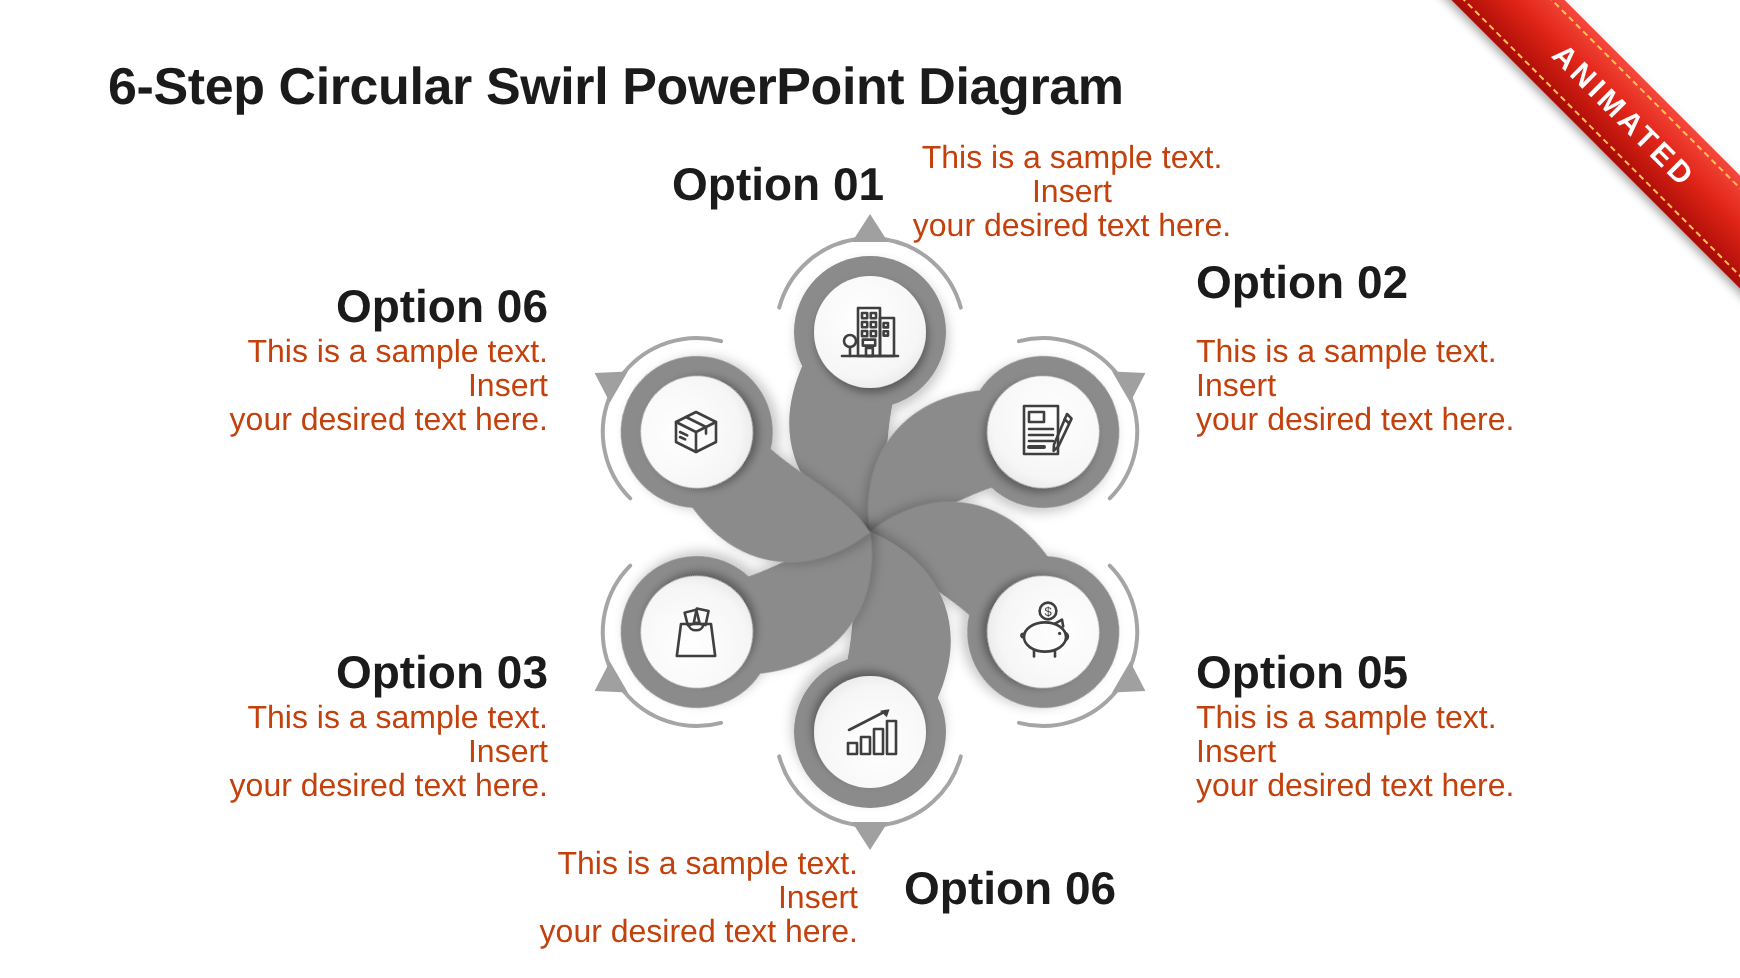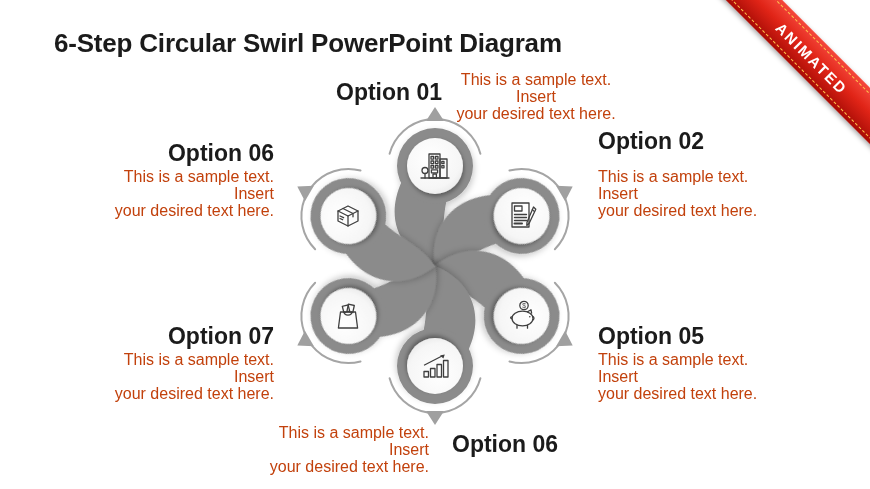--- a/index.html
+++ b/index.html
@@ -173,21 +173,21 @@
     <span>This is a sample text. Insert</span><br>
     <span>your desired text here.</span>
   </div>
 
   <div class="opt-label pos-l4">Option 06</div>
   <div class="opt-desc pos-d4">
     <span>This is a sample text. Insert</span><br>
     <span>your desired text here.</span>
   </div>
 
-  <div class="opt-label pos-l5">Option 07</div>
+  <div class="opt-label pos-l5">Option 03</div>
   <div class="opt-desc pos-d5">
     <span>This is a sample text. Insert</span><br>
     <span>your desired text here.</span>
   </div>
 
   <div class="opt-label pos-l6">Option 06</div>
   <div class="opt-desc pos-d6">
     <span>This is a sample text. Insert</span><br>
     <span>your desired text here.</span>
   </div>

